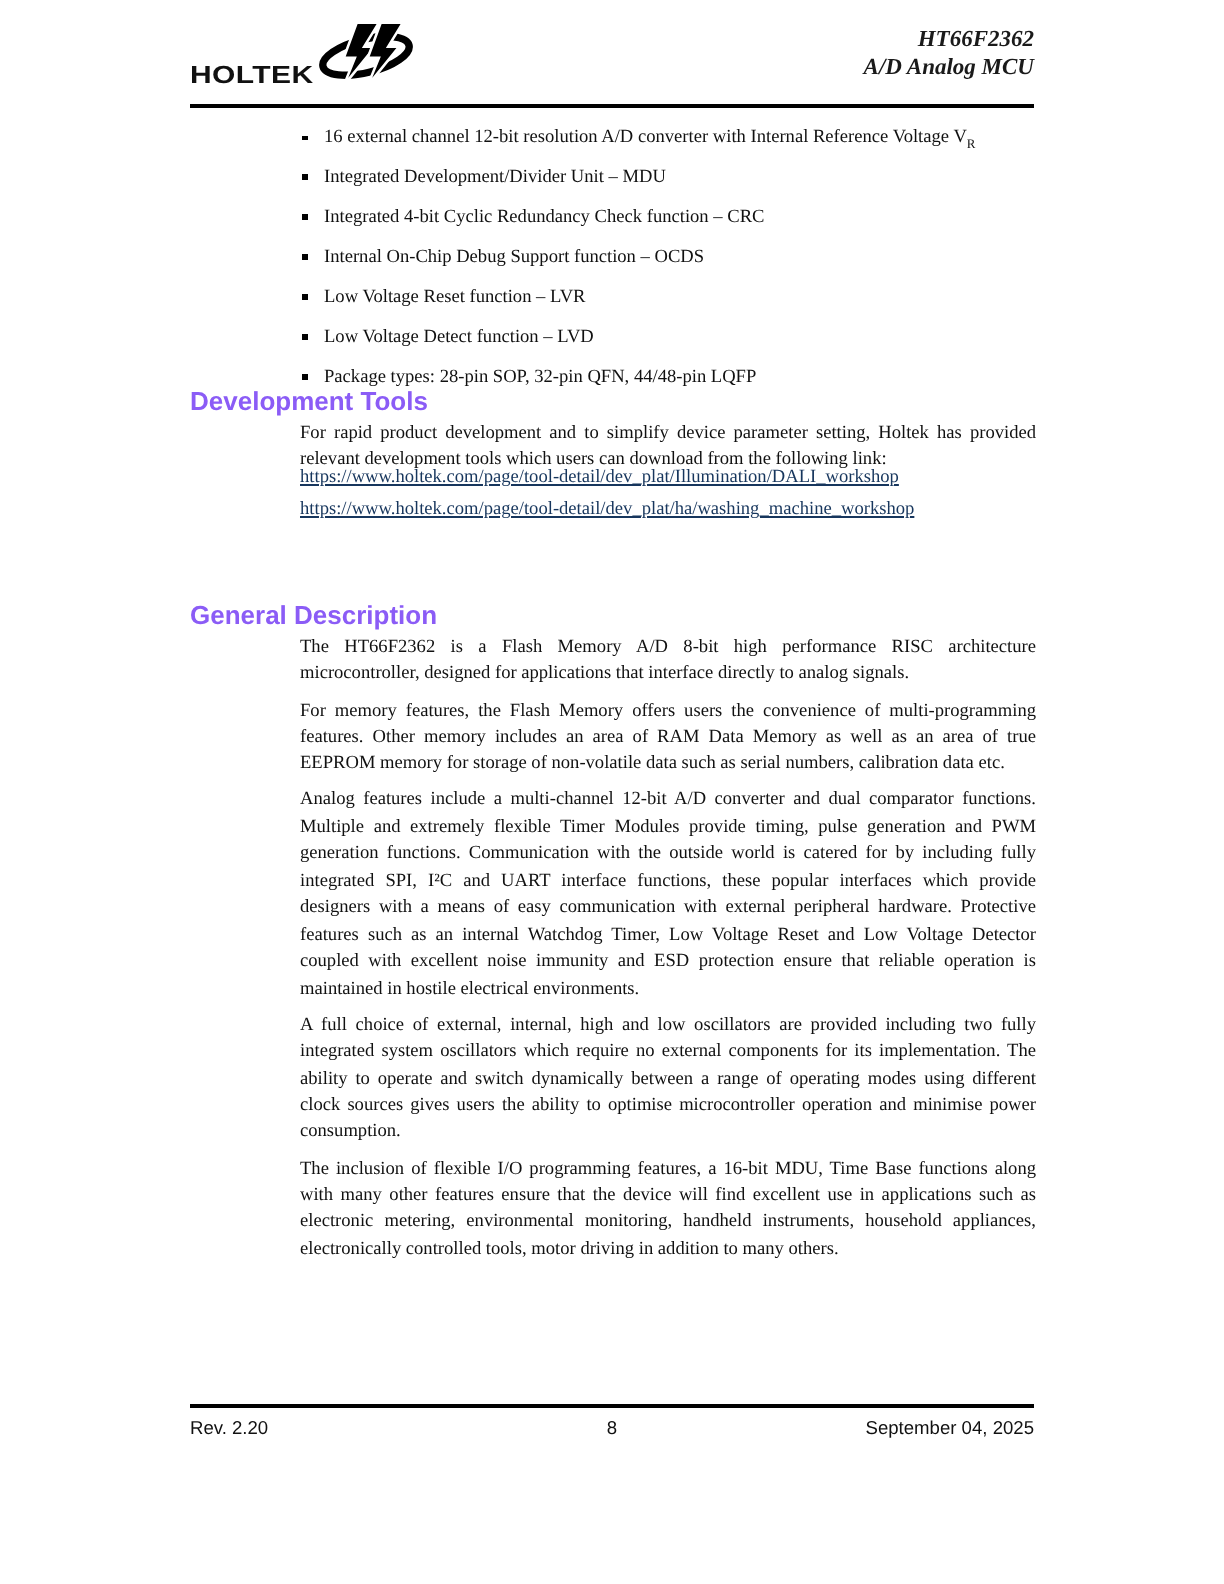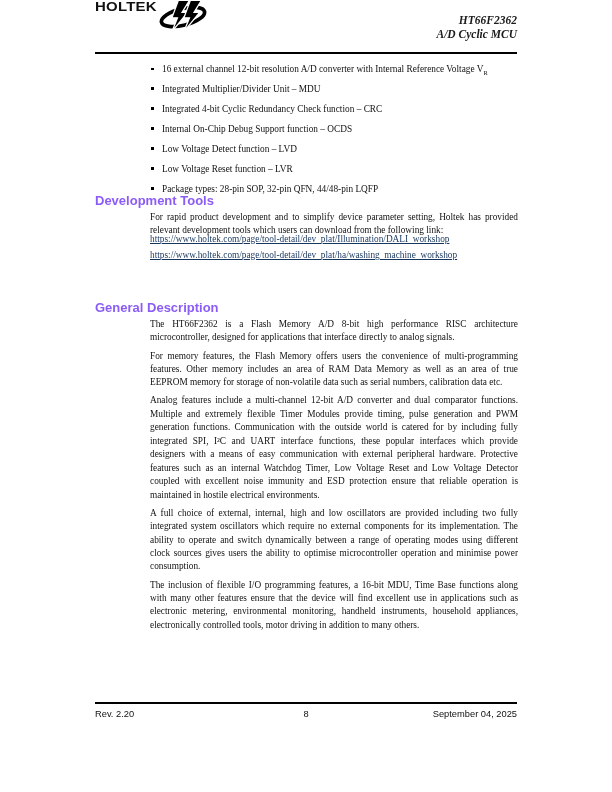--- a/index.html
+++ b/index.html
@@ -19,23 +19,23 @@
     position: absolute;
     left: 95px;
     top: 10px;
     width: 422px;
     height: 42px;
     border-bottom: 2px solid #000;
   }
   .logo {
     position: absolute;
     left: 0;
-    bottom: 19px;
+    bottom: 8px;
     display: flex;
-    align-items: flex-start;
+    align-items: flex-end;
   }
   .logo-text {
     font-family: "Liberation Sans", sans-serif;
     font-weight: bold;
     font-size: 15px;
     letter-spacing: 0.2px;
     transform: scaleY(0.82);
     transform-origin: bottom left;
     line-height: 14px;
   }
@@ -159,37 +159,37 @@
       <span class="logo-icon">
         <svg width="48" height="34" viewBox="0 0 52 36">
           <ellipse cx="26" cy="19" rx="24" ry="9" fill="none" stroke="#000" stroke-width="4" transform="rotate(-14 26 19)"></ellipse>
           <path d="M21 1 L33 1 L25 14 L31 14 L14 35 L20 20 L14 20 Z" fill="#000" stroke="#fff" stroke-width="1.4"></path>
           <path d="M34 1 L46 1 L38 14 L44 14 L27 35 L33 20 L27 20 Z" fill="#000" stroke="#fff" stroke-width="1.4"></path>
         </svg>
       </span>
     </div>
     <div class="title-block">
       <div>HT66F2362</div>
-      <div>A/D Cyclic MCU</div>
+      <div>A/D Analog MCU</div>
     </div>
   </div>
 
   <ul class="bullets">
 
       <li><span>16 external channel 12-bit resolution A/D converter with Internal Reference Voltage V</span><sub>R</sub></li>
 
-      <li><span>Integrated Multiplier/Divider Unit – MDU</span><sub></sub></li>
+      <li><span>Integrated Development/Divider Unit – MDU</span><sub></sub></li>
 
       <li><span>Integrated 4-bit Cyclic Redundancy Check function – CRC</span><sub></sub></li>
 
       <li><span>Internal On-Chip Debug Support function – OCDS</span><sub></sub></li>
 
+      <li><span>Low Voltage Reset function – LVR</span><sub></sub></li>
+
       <li><span>Low Voltage Detect function – LVD</span><sub></sub></li>
-
-      <li><span>Low Voltage Reset function – LVR</span><sub></sub></li>
 
       <li><span>Package types: 28-pin SOP, 32-pin QFN, 44/48-pin LQFP</span><sub></sub></li>
     </ul>
 
   <h2 class="heading" id="dev-heading">Development Tools</h2>
 
   <p class="body-text dev-intro">For rapid product development and to simplify device parameter setting, Holtek has provided relevant development tools which users can download from the following link:</p>
 
   <div class="links">
 

